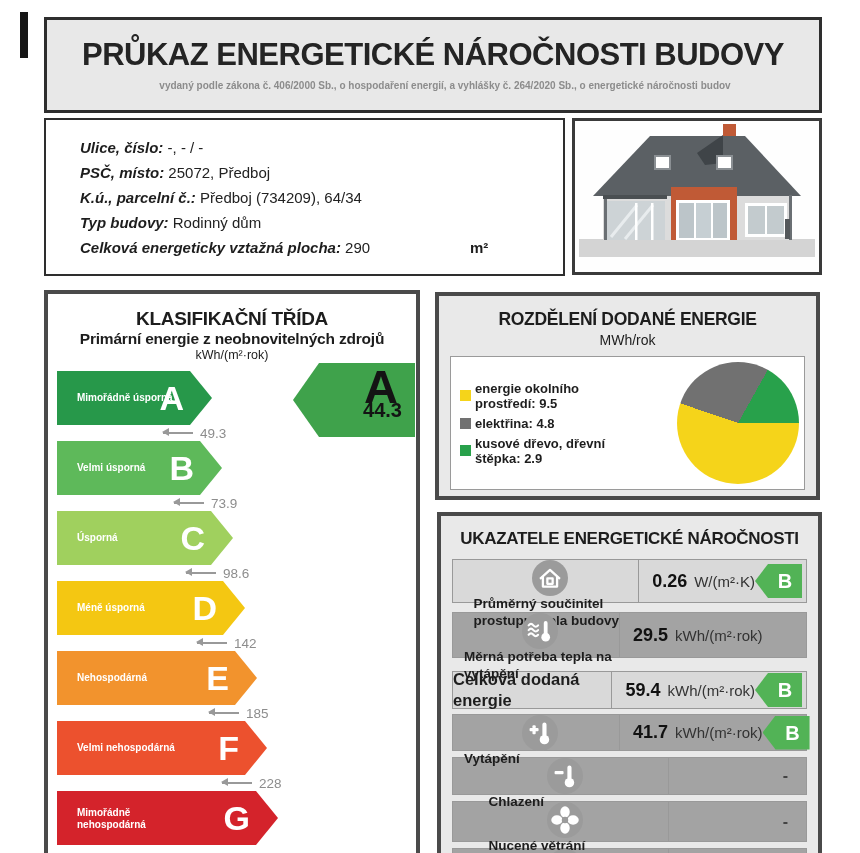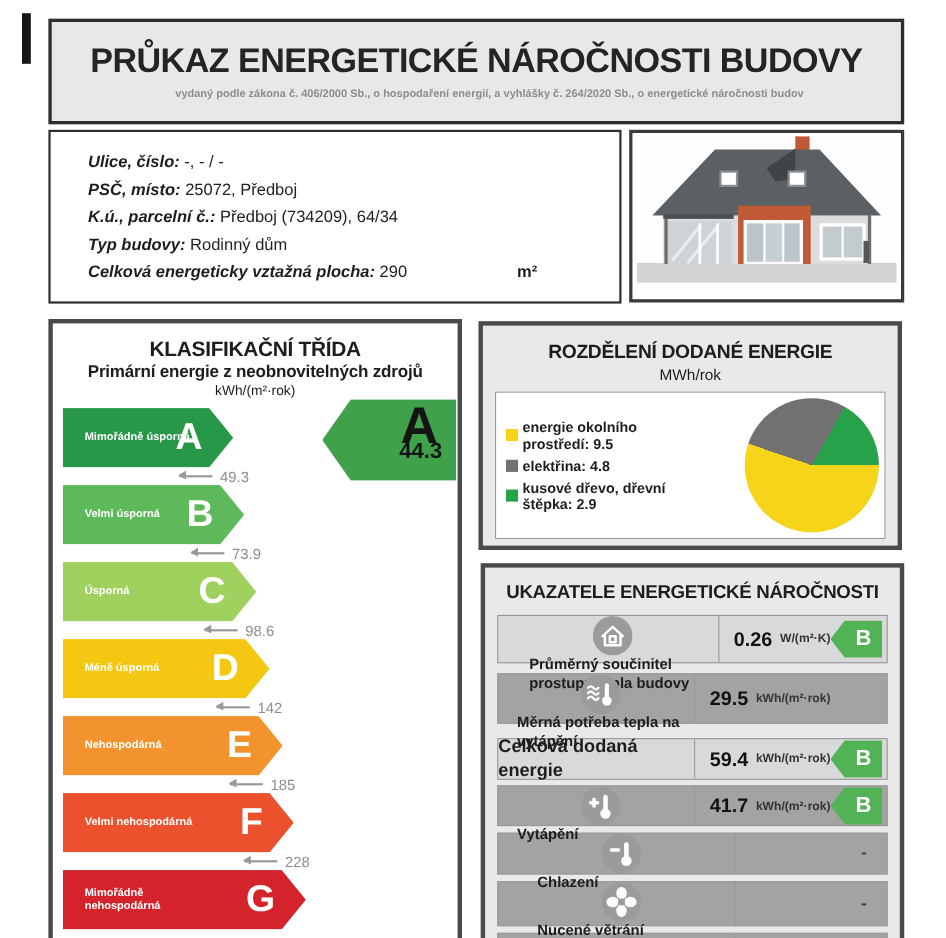--- a/index.html
+++ b/index.html
@@ -69,21 +69,21 @@
   .irow { background:#a3a3a3; border:1px solid #999; display:flex; align-items:stretch; }
   .irow.hl { background:#d9d9d9; }
   .icell { width:216px; border-right:1px solid #999; display:flex; align-items:center;flex-direction:column; }
   .icon-wrap { width:36px; height:36px; margin-left:8px; flex:none; }
   .icon-wrap svg { width:36px; height:36px; display:block; }
   .ilabel { margin-left:11px; font-size:13.5px; font-weight:bold; line-height:1.25; width:155px; }
   .irow.total .icell { justify-content:center; }
   .irow.total .ilabel { margin-left:0; width:auto; font-size:16.5px; }
   .vcell { flex:1; display:flex; align-items:center; padding-left:13px; }
   .ival { font-size:18px; font-weight:bold; color:#111; }
-  .iunit { font-size:11px; font-weight:bold; color:#333; margin-left:7px; }
+  .iunit { font-size:15px; font-weight:normal; color:#333; margin-left:7px; }
   .grade { width:47px; height:34px; margin-left:auto; margin-right:4px; position:relative; flex:none;
     clip-path:polygon(100% 0, 100% 100%, 13px 100%, 0 50%, 13px 0); }
   .grade span { position:absolute; left:13px; right:0; top:50%; transform:translateY(-50%);
     text-align:center; color:#fff; font-size:20px; font-weight:bold; }
   .grade.none { visibility:hidden; }
   .dash { margin-left:auto; padding-right:18px; font-size:16px; font-weight:bold; color:#444; }
 </style>
 </head>
 <body>
 

